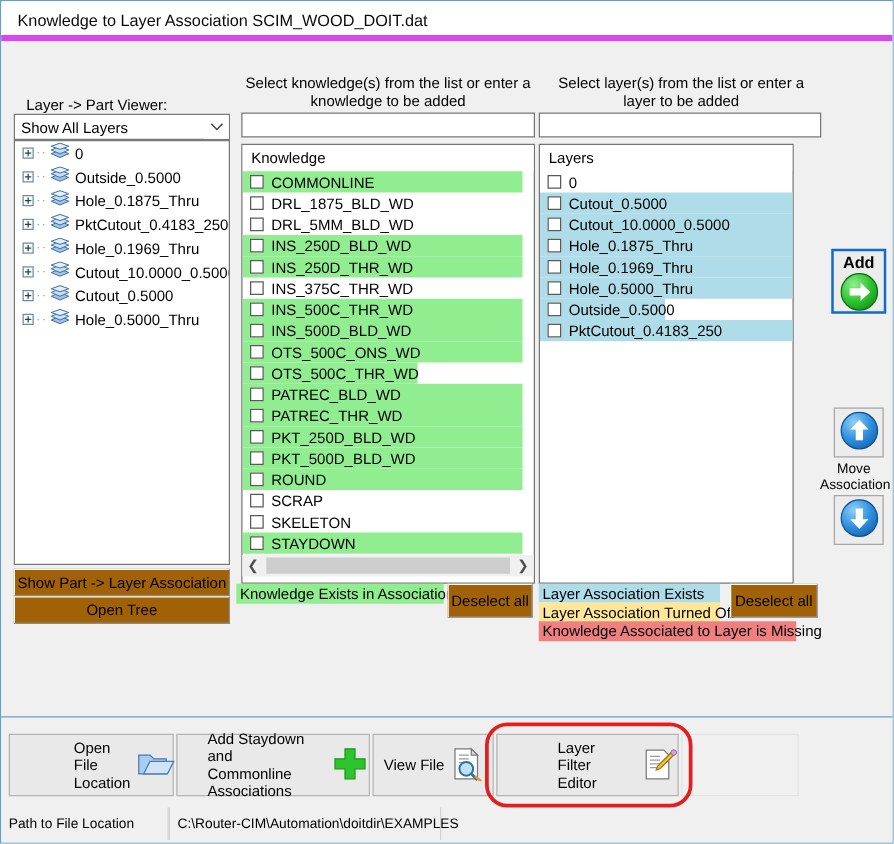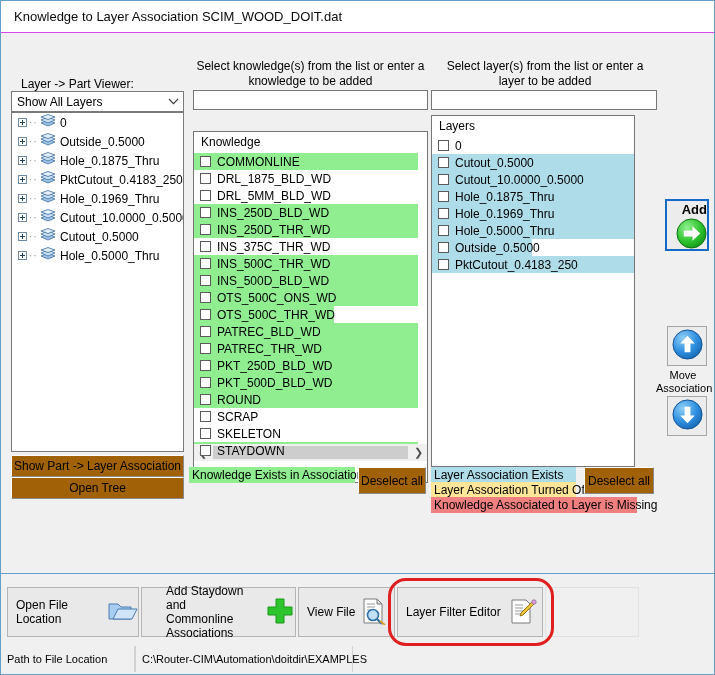--- a/index.html
+++ b/index.html
@@ -17,21 +17,21 @@
     width: 715px; height: 675px;
     background: #f0f0f0;
     border: 1px solid #62a0c8;
   }
 
   
   .titlebar {
     position: absolute; left: 0; top: 0;
     width: 713px; height: 32px;
     background: #ffffff;
-    border-bottom: 1px solid #d946ef;
+    border-bottom: 5px solid #d946ef;
   }
   .titlebar .title {
     position: absolute; left: 13px; top: 8px;
     font-size: 13px; color: #0a0a0a;
     white-space: nowrap;
   }
 
   
   .client {
     position: absolute; left: 0; top: 32px;
@@ -188,21 +188,21 @@
     padding-left: 3px;
     white-space: nowrap;
   }
 
   
   .addbtn {
     position: absolute;
     border: 2px solid #1569c7;
     background: #ececec;
     display: flex; flex-direction: column;
-    align-items: flex-end; justify-content: flex-start;
+    align-items: center; justify-content: flex-start;
   }
   .addbtn .alabel {
     font-size: 13px; font-weight: bold; color: #000;
     line-height: 15px; margin-top: 1px;
   }
   .arrowbtn {
     position: absolute;
     border: 1px solid #a6a6a6;
     background: #ececec;
     display: flex; align-items: center; justify-content: center;
@@ -359,21 +359,21 @@
       <span>Show Part -&gt; Layer Association</span>
     </div>
     <div class="btn flat3d" style="left:10px; top:444px; width:173px; height:22px;">
       <span>Open Tree</span>
     </div>
 
     <div class="lbl-static" style="left:192px; top:26px; width:235px; text-align:center; white-space:normal; line-height:15px;">Select knowledge(s) from the list or enter a knowledge to be added</div>
 
     <input class="inputbox" style="left: 192px; top: 57px; width: 235px;" type="text" placeholder="">
 
-    <div class="listbox" style="left:192px; top:82px; width:235px; height:352px;margin-top:16px;">
+    <div class="listbox" style="left:192px; top:82px; width:235px; height:352px;">
       <div class="lb-head">Knowledge</div>
       <div class="lb-rows" id="knowledge-rows">
           <div class="lrow">
             <span class="hl" style="width:224px;background:#90ee90"></span>
             <span class="cbx"></span>
             <span class="ltext">COMMONLINE</span>
           </div>
           <div class="lrow">
             <span class="cbx"></span>
             <span class="ltext">DRL_1875_BLD_WD</span>
@@ -587,21 +587,21 @@
           <circle cx="16" cy="16" r="15" fill="url(#bd)" stroke="#0f4f90" stroke-width="1"></circle>
           <path d="M13 8 V17 H8.5 L16 25 L23.5 17 H19 V8 Z" fill="#ffffff"></path>
         </svg>
       </div>
     </div>
 
   </div>
 
   <div class="bottombar">
 
-    <div class="tbbtn" style="left:6px; top:13px; width:132px; height:50px;">
+    <div class="tbbtn" style="left:6px; top:13px; width:132px; height:50px;padding-left:43px;">
       <span class="tlab" style="margin-left:8px;">Open File Location</span>
       <span style="margin-left:6px;">
         <svg width="30" height="24" viewBox="0 0 30 24">
           <path d="M1 20 V5 H10 L13 8 H23 V20 Z" fill="#a9cdf0" stroke="#4a7bb0" stroke-width="1"></path>
           <path d="M5 20 L10 10 H29 L24 20 Z" fill="#cfe4f8" stroke="#4a7bb0" stroke-width="1"></path>
         </svg>
       </span>
     </div>
 
     <div class="tbbtn" style="left:140px; top:13px; width:155px; height:50px;">
@@ -622,21 +622,21 @@
           <path d="M3 2 H16 L21 7 V26 H3 Z" fill="#ffffff" stroke="#7a7a7a" stroke-width="1"></path>
           <path d="M16 2 V7 H21 Z" fill="#dcdcdc" stroke="#7a7a7a" stroke-width="1"></path>
           <path d="M6 7 H14 M6 10 H14 M6 13 H14" stroke="#9a9a9a" stroke-width="1"></path>
           <circle cx="12" cy="18" r="5.5" fill="#bfe0f5" stroke="#2f6ea8" stroke-width="1.6"></circle>
           <path d="M16 22 L21 27" stroke="#2f6ea8" stroke-width="2.2"></path>
           <path d="M19 24 L24 28" stroke="#e0a030" stroke-width="2"></path>
         </svg>
       </span>
     </div>
 
-    <div class="tbbtn" style="left:396px; top:13px; width:146px; height:50px;">
+    <div class="tbbtn" style="left:396px; top:13px; width:146px; height:50px;padding-left:40px;">
       <span class="tlab" style="margin-left:8px;">Layer Filter Editor</span>
       <span style="margin-left:8px;">
         <svg width="28" height="28" viewBox="0 0 28 28">
           <path d="M3 3 H17 L21 7 V26 H3 Z" fill="#ffffff" stroke="#7a7a7a" stroke-width="1"></path>
           <path d="M6 8 H14 M6 11 H14 M6 14 H16 M6 17 H13" stroke="#9a9a9a" stroke-width="1"></path>
           <path d="M24 4 L26 6 L14 18 L11 19 L12 16 Z" fill="#f0c040" stroke="#9a7a10" stroke-width="1"></path>
           <circle cx="25" cy="5" r="2.2" fill="#d9a0d9" stroke="#9a6a9a" stroke-width="0.8"></circle>
         </svg>
       </span>
     </div>

